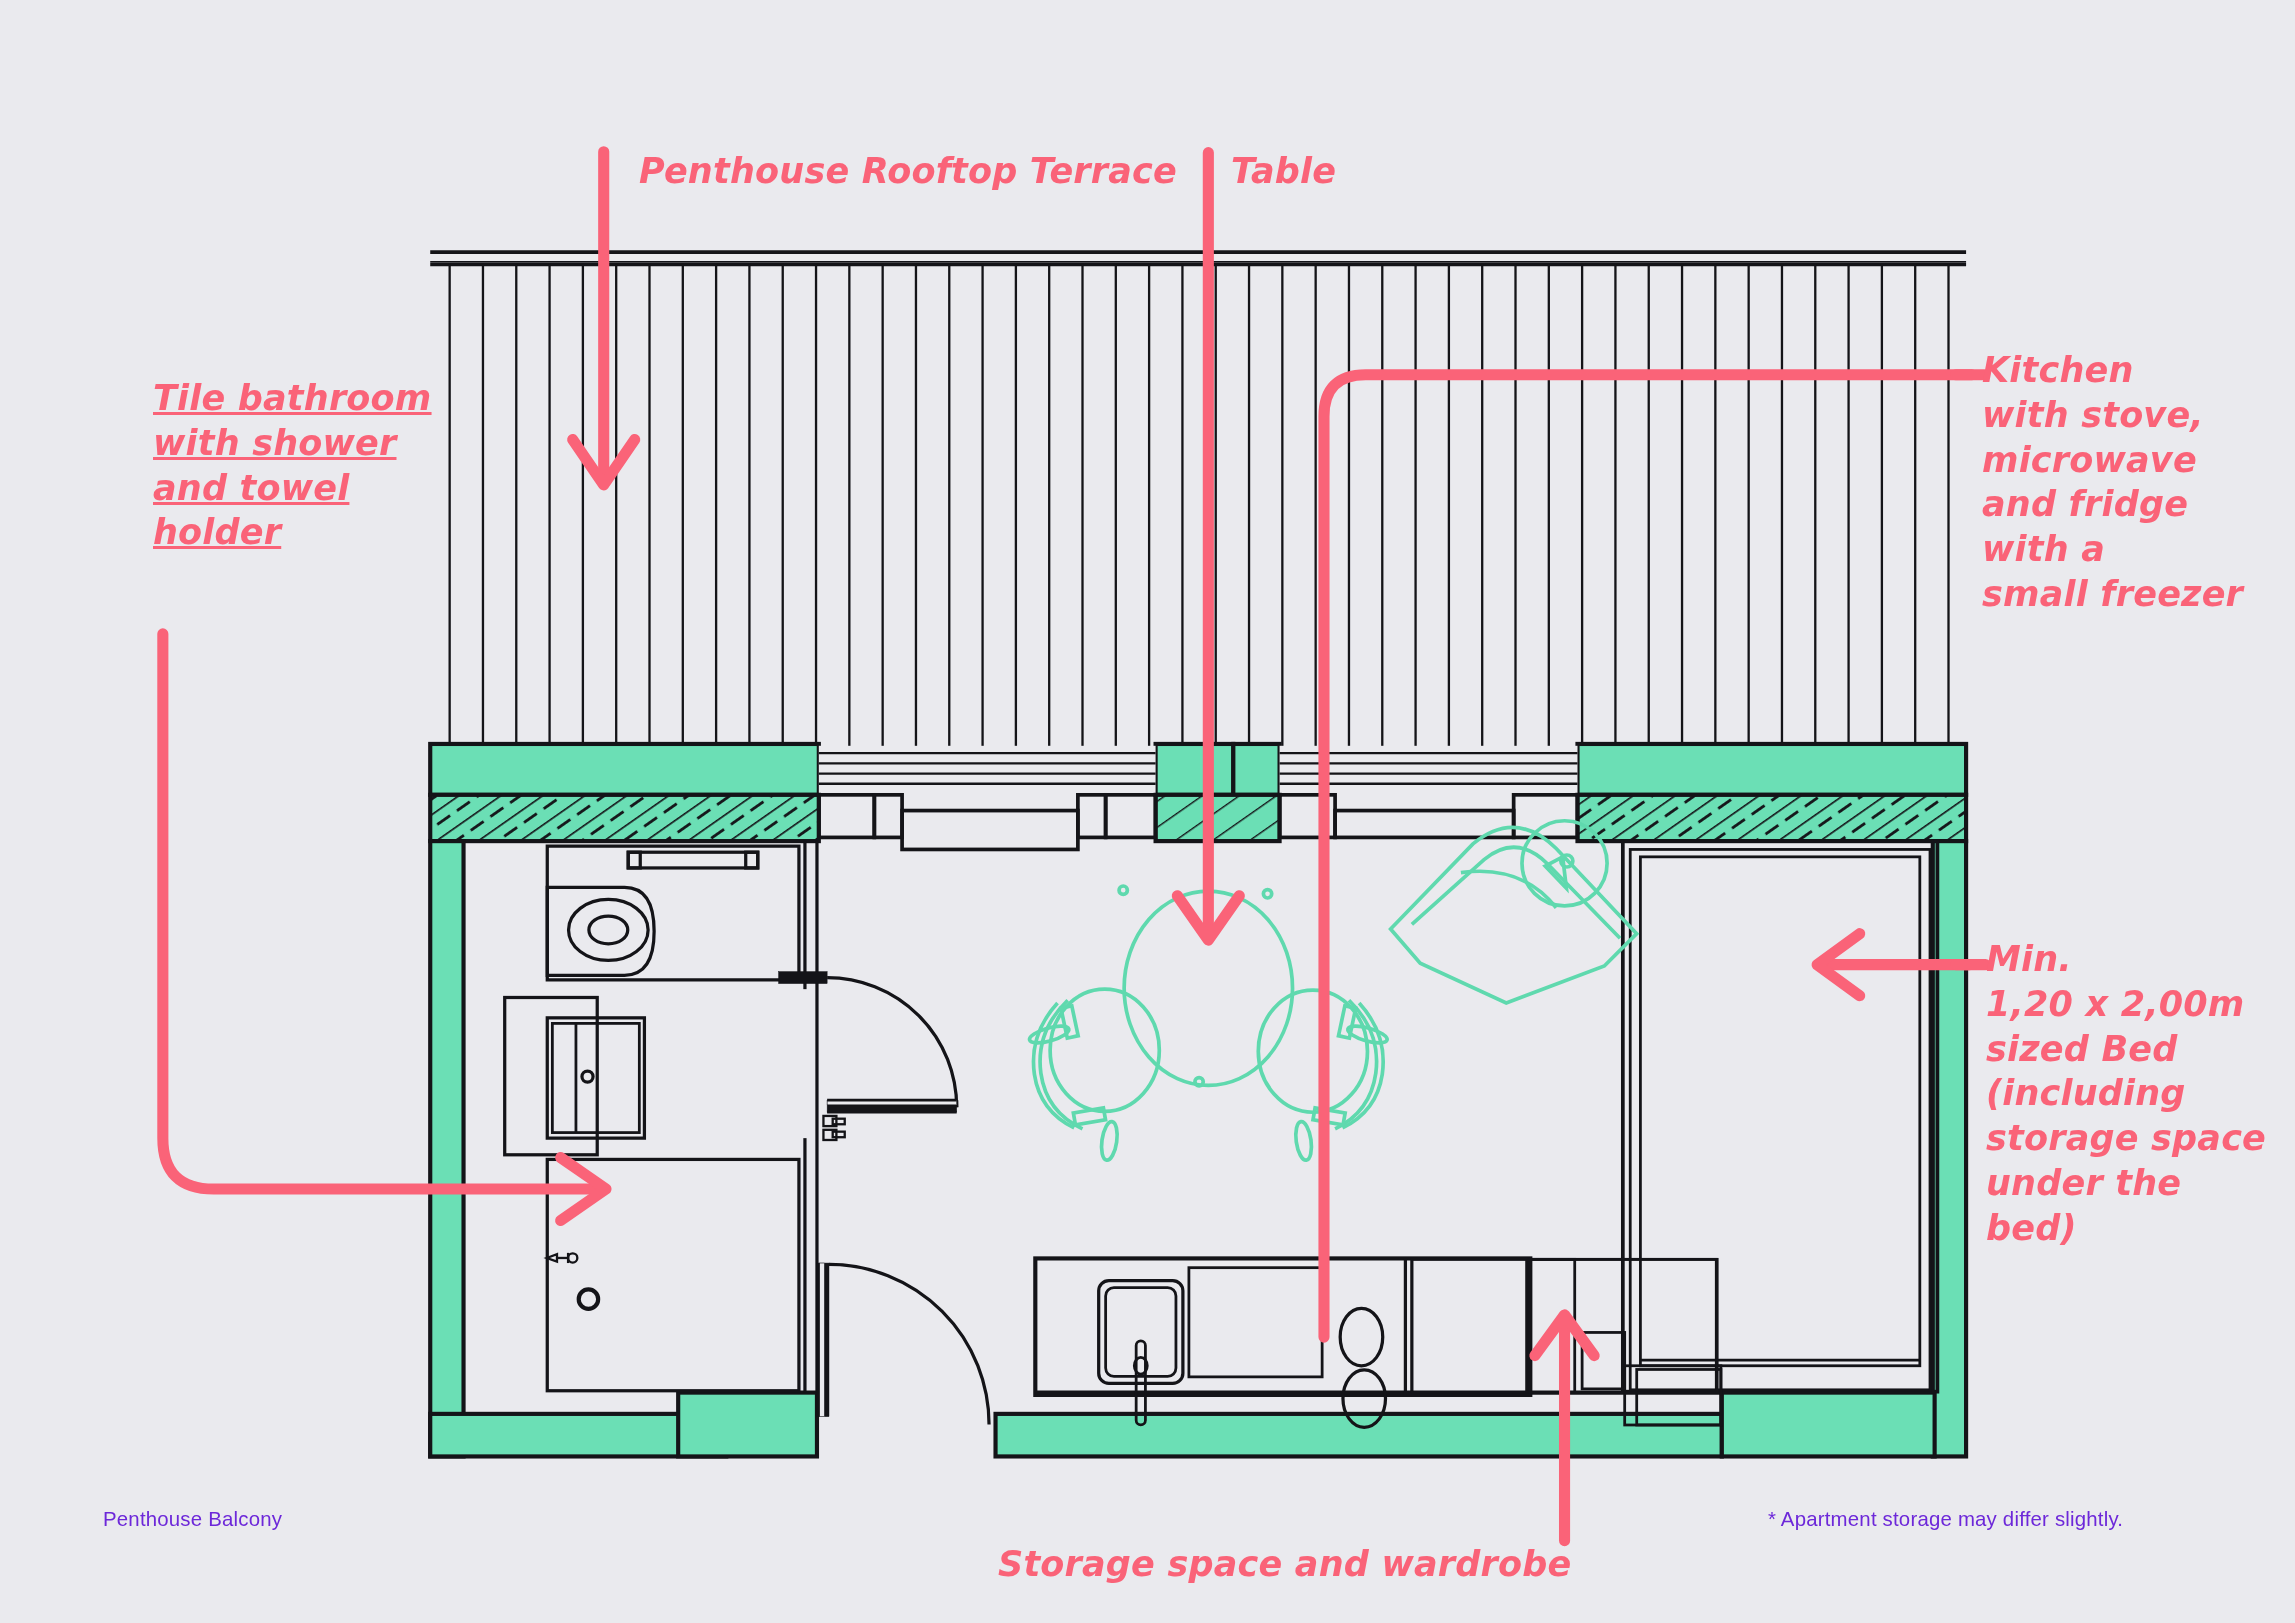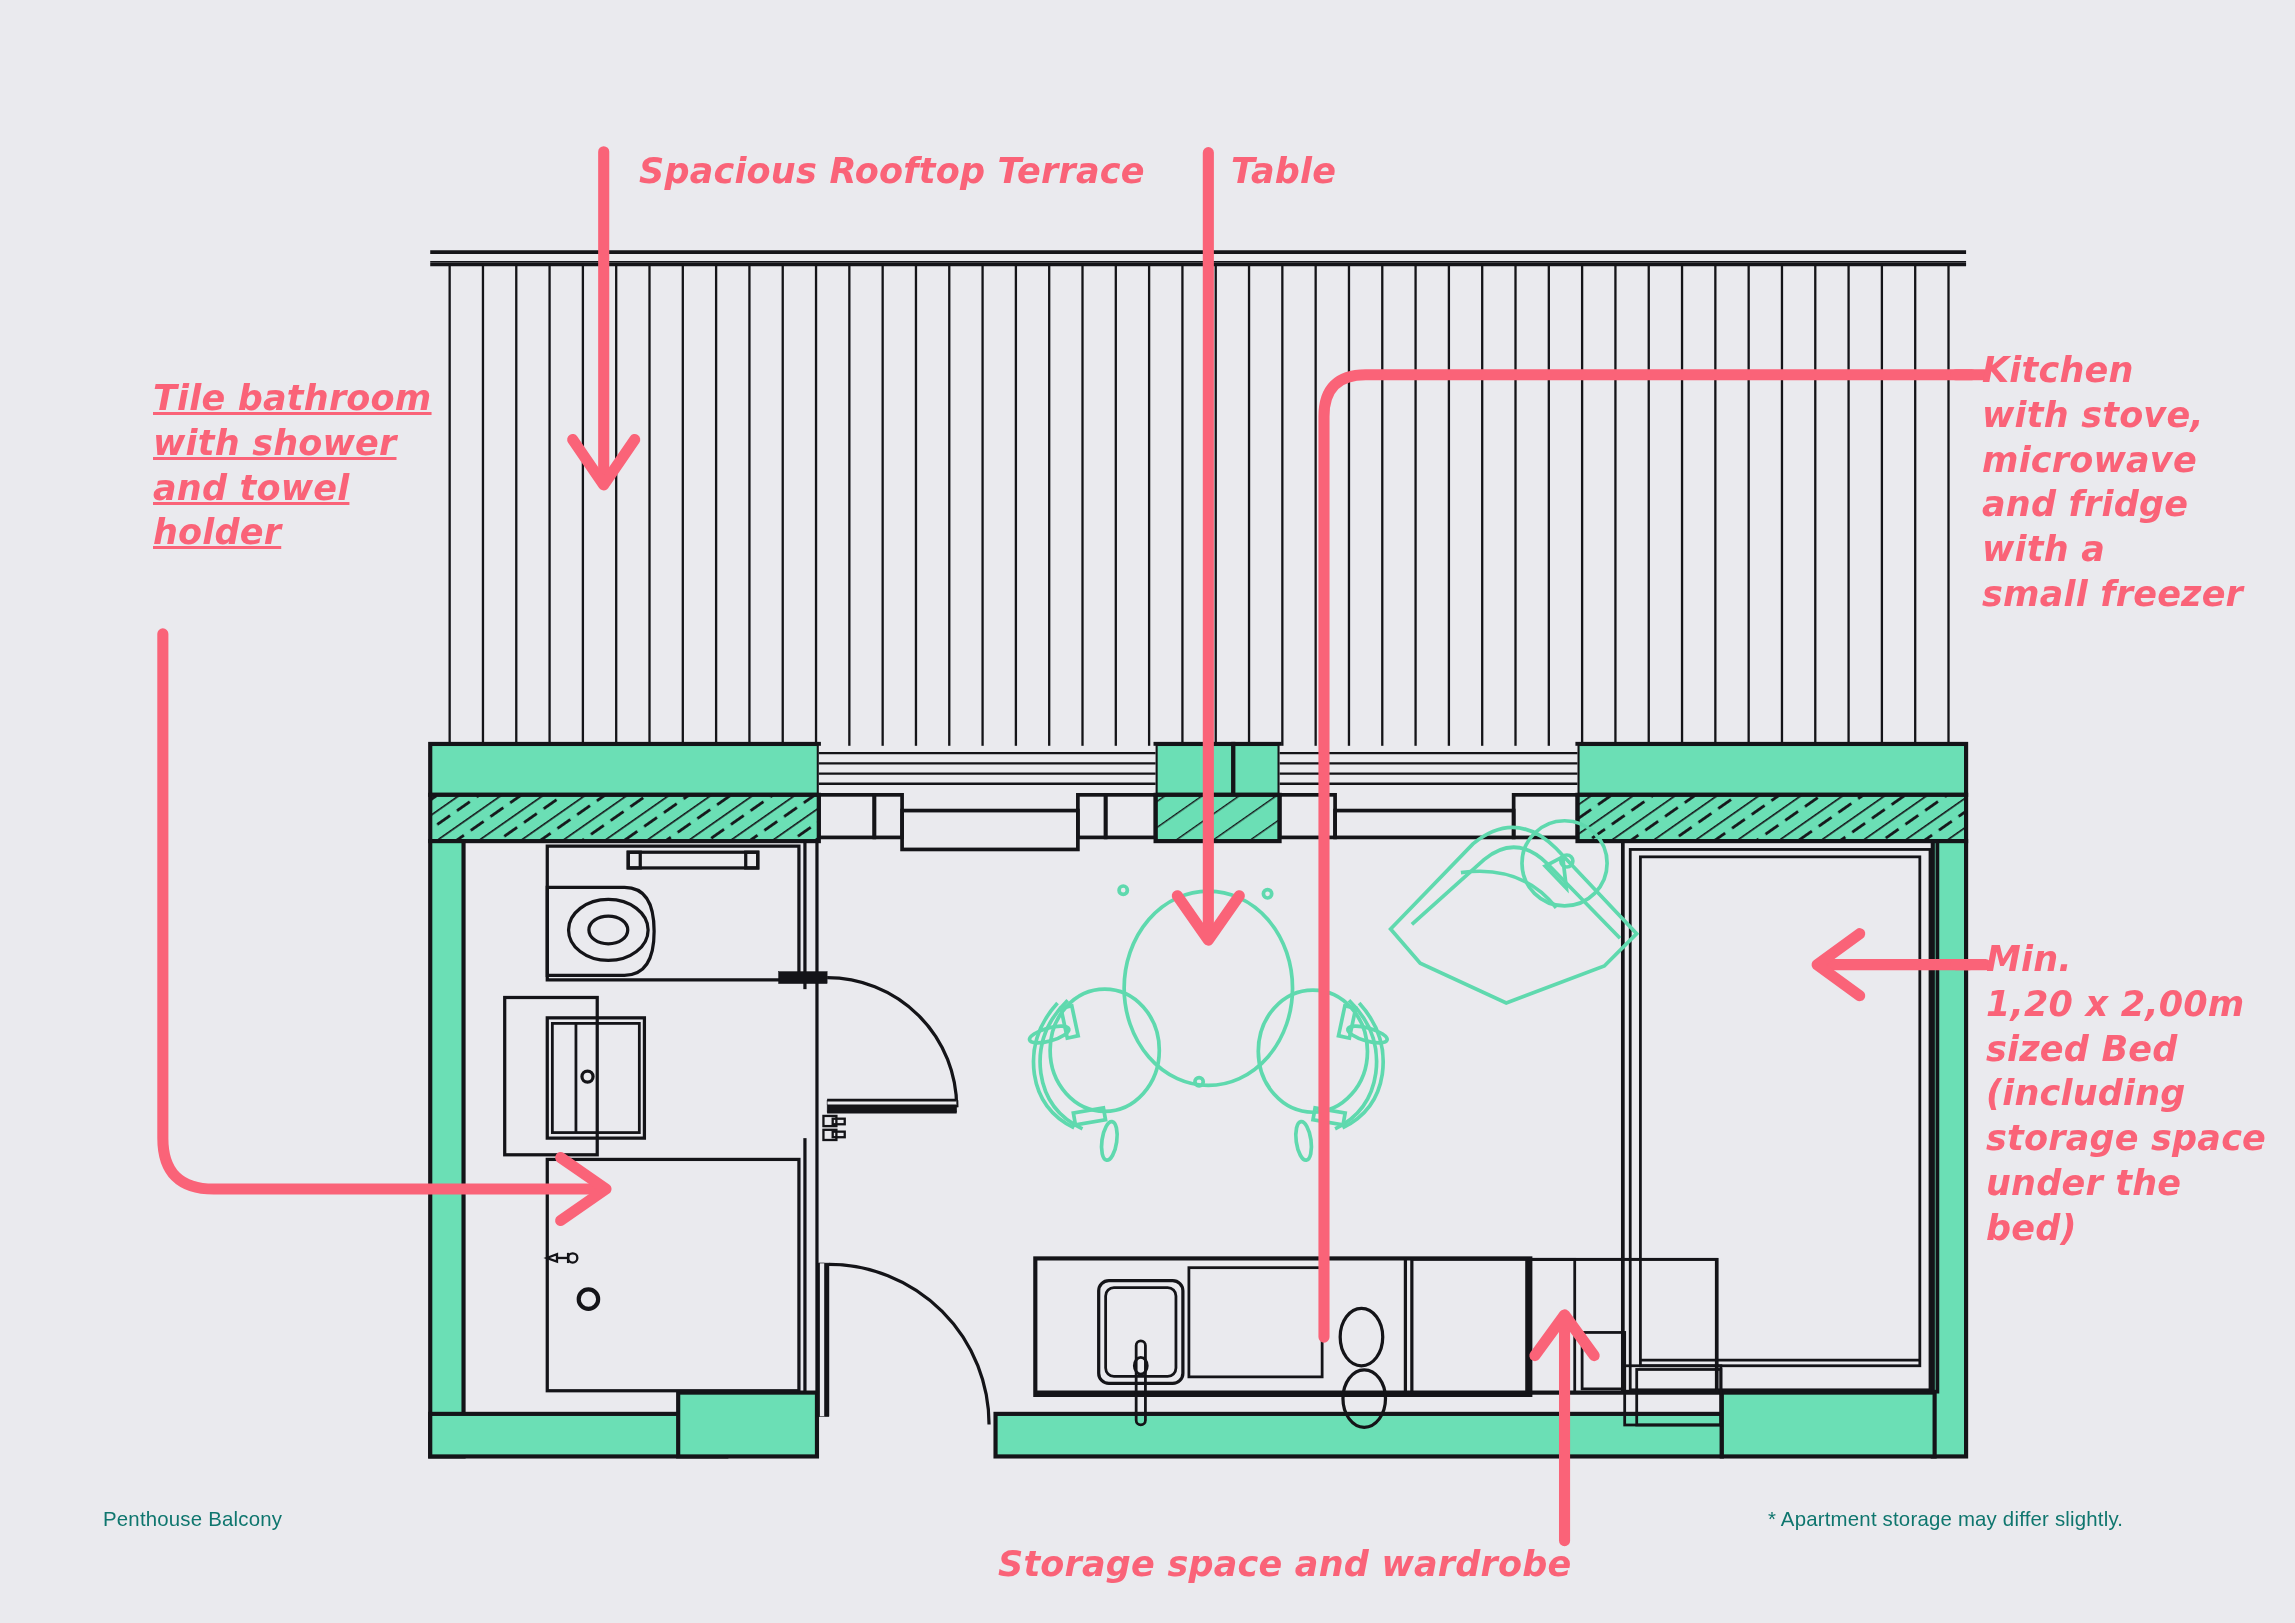--- a/index.html
+++ b/index.html
@@ -34,21 +34,21 @@
     color: #fa6378;
     letter-spacing: 0.2px;
     white-space: pre-line;
     line-height: 1.28;
     -webkit-font-smoothing: antialiased;
   }
   .annot-lg { font-size: 35px; }
   .annot-blk {
     position: absolute;
     font-family: "Liberation Sans", sans-serif;
-    color: #0f766e;
+    color: #6d28d9;
     font-size: 20.4px;
     font-weight: 400;
     letter-spacing: 0.2px;
     white-space: nowrap;
   }
   .a-terrace { left: 639px; top: 149px; }
   .a-table   { left: 1231px; top: 149px; }
   .a-bath    { left: 153px;  top: 376px; text-decoration: underline; }
   .a-kitchen { left: 1982px; top: 348px; }
   .a-bed     { left: 1986px; top: 937px; }
@@ -364,21 +364,21 @@
         <polyline points="3318,2930 3382,2842 3446,2930"></polyline>
       </g>
 
       <line x1="4228" y1="810" x2="4290" y2="810"></line>
 
       <line x1="4228" y1="2085" x2="4292" y2="2085"></line>
     </g>
 
   </svg>
 
-  <div class="annot annot-lg a-terrace">Spacious Rooftop Terrace</div>
+  <div class="annot annot-lg a-terrace">Penthouse Rooftop Terrace</div>
 
   <div class="annot annot-lg a-table">Table</div>
 
   <div class="annot annot-lg a-bath">Tile bathroom
 with shower
 and towel
 holder</div>
 
   <div class="annot annot-lg a-kitchen">Kitchen
 with stove,

